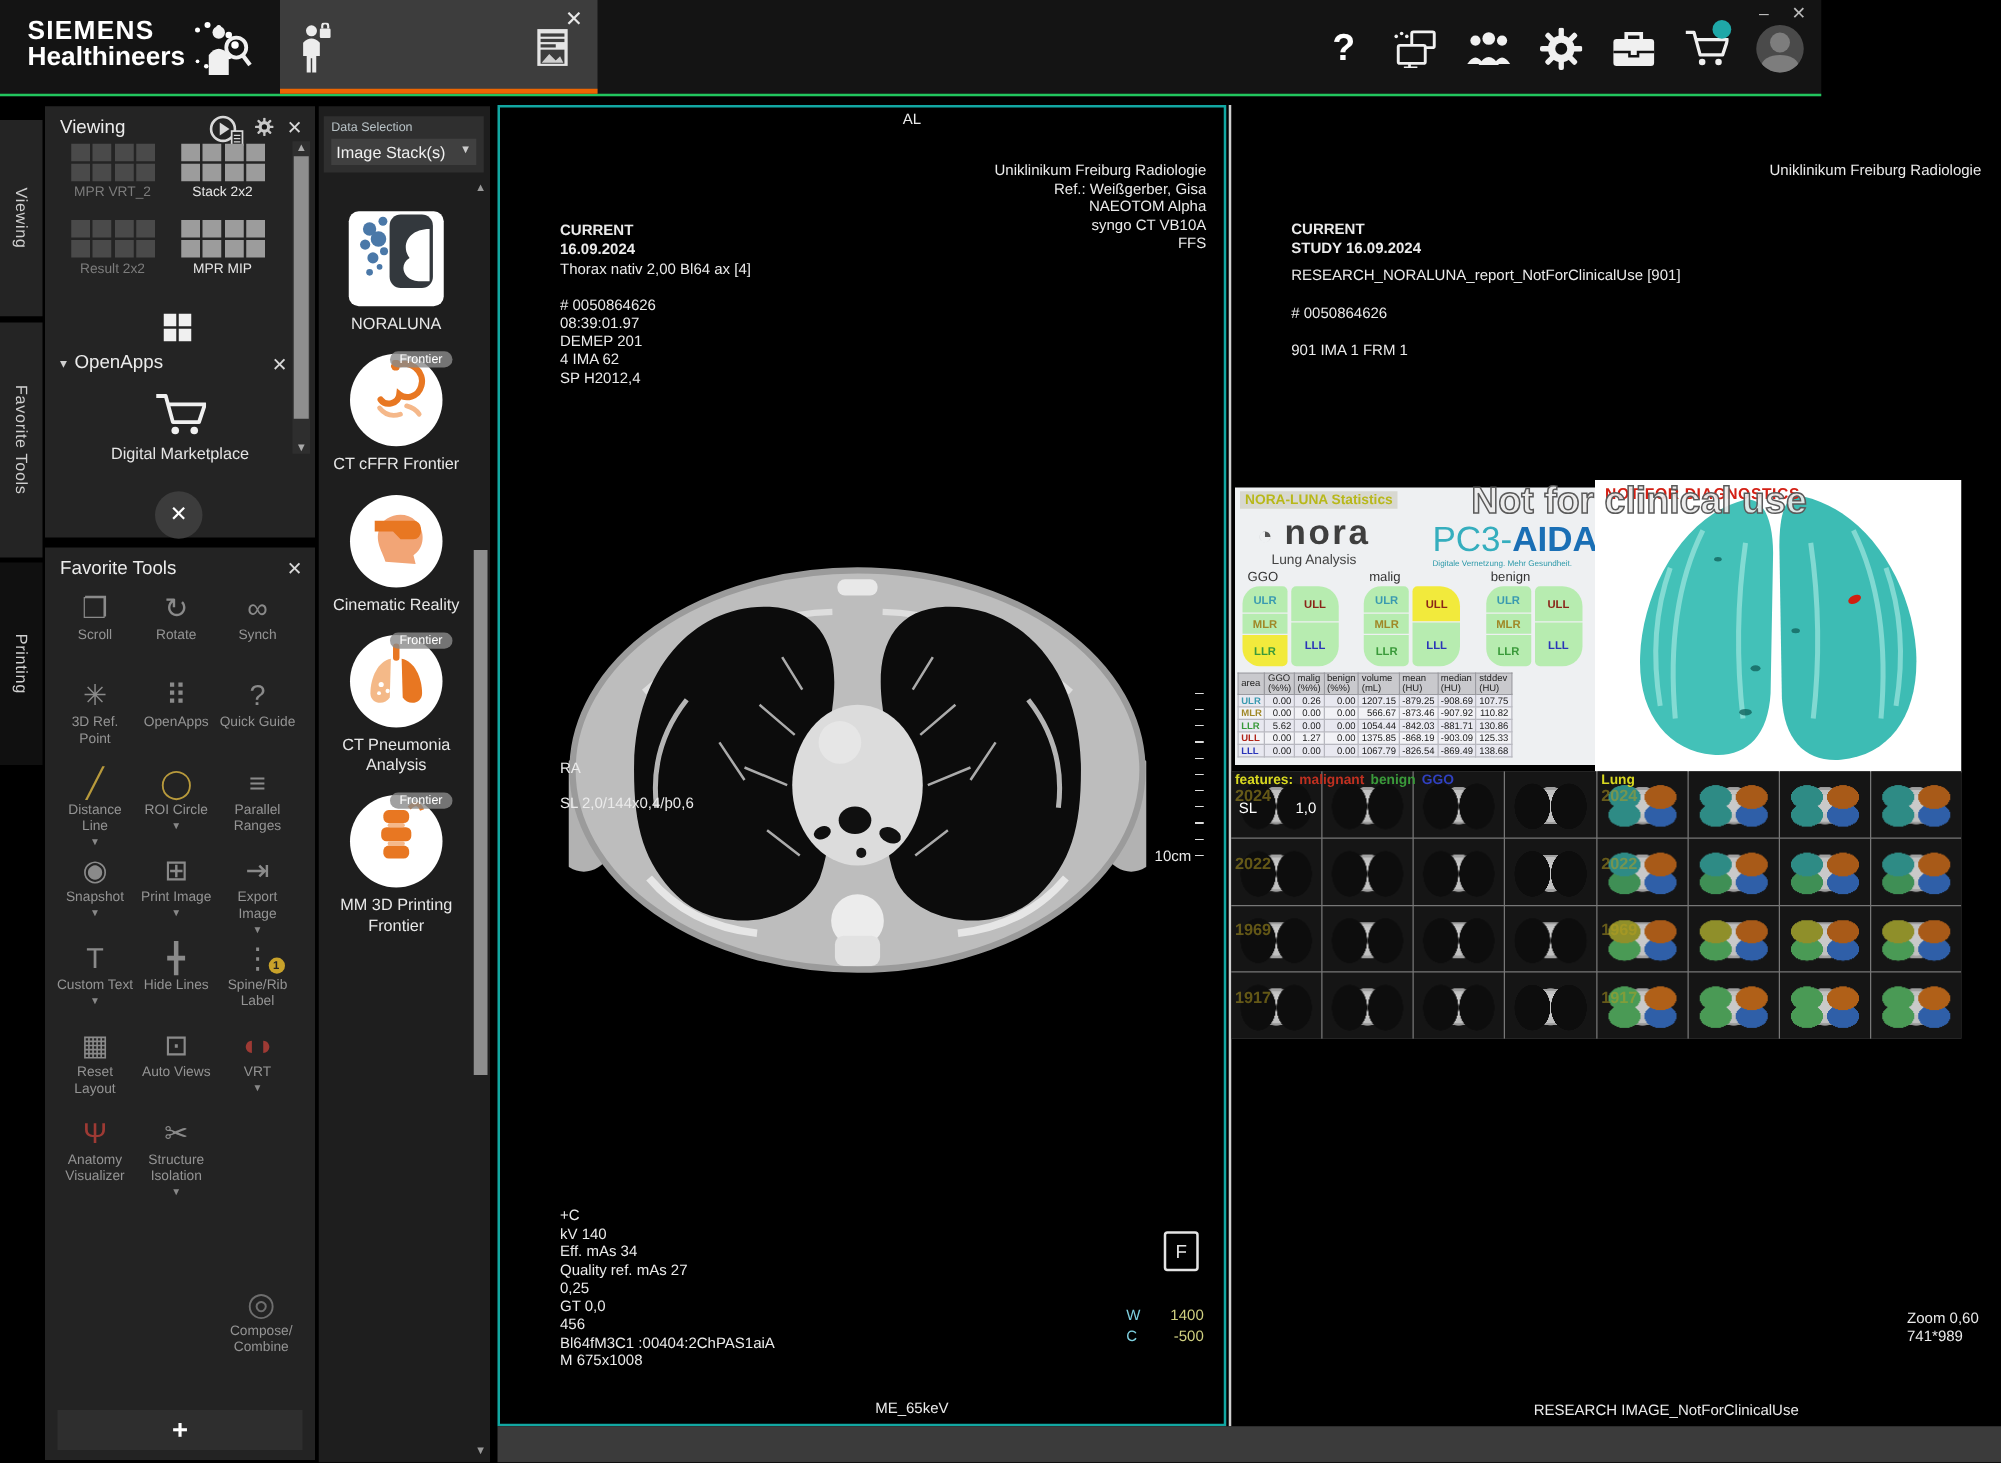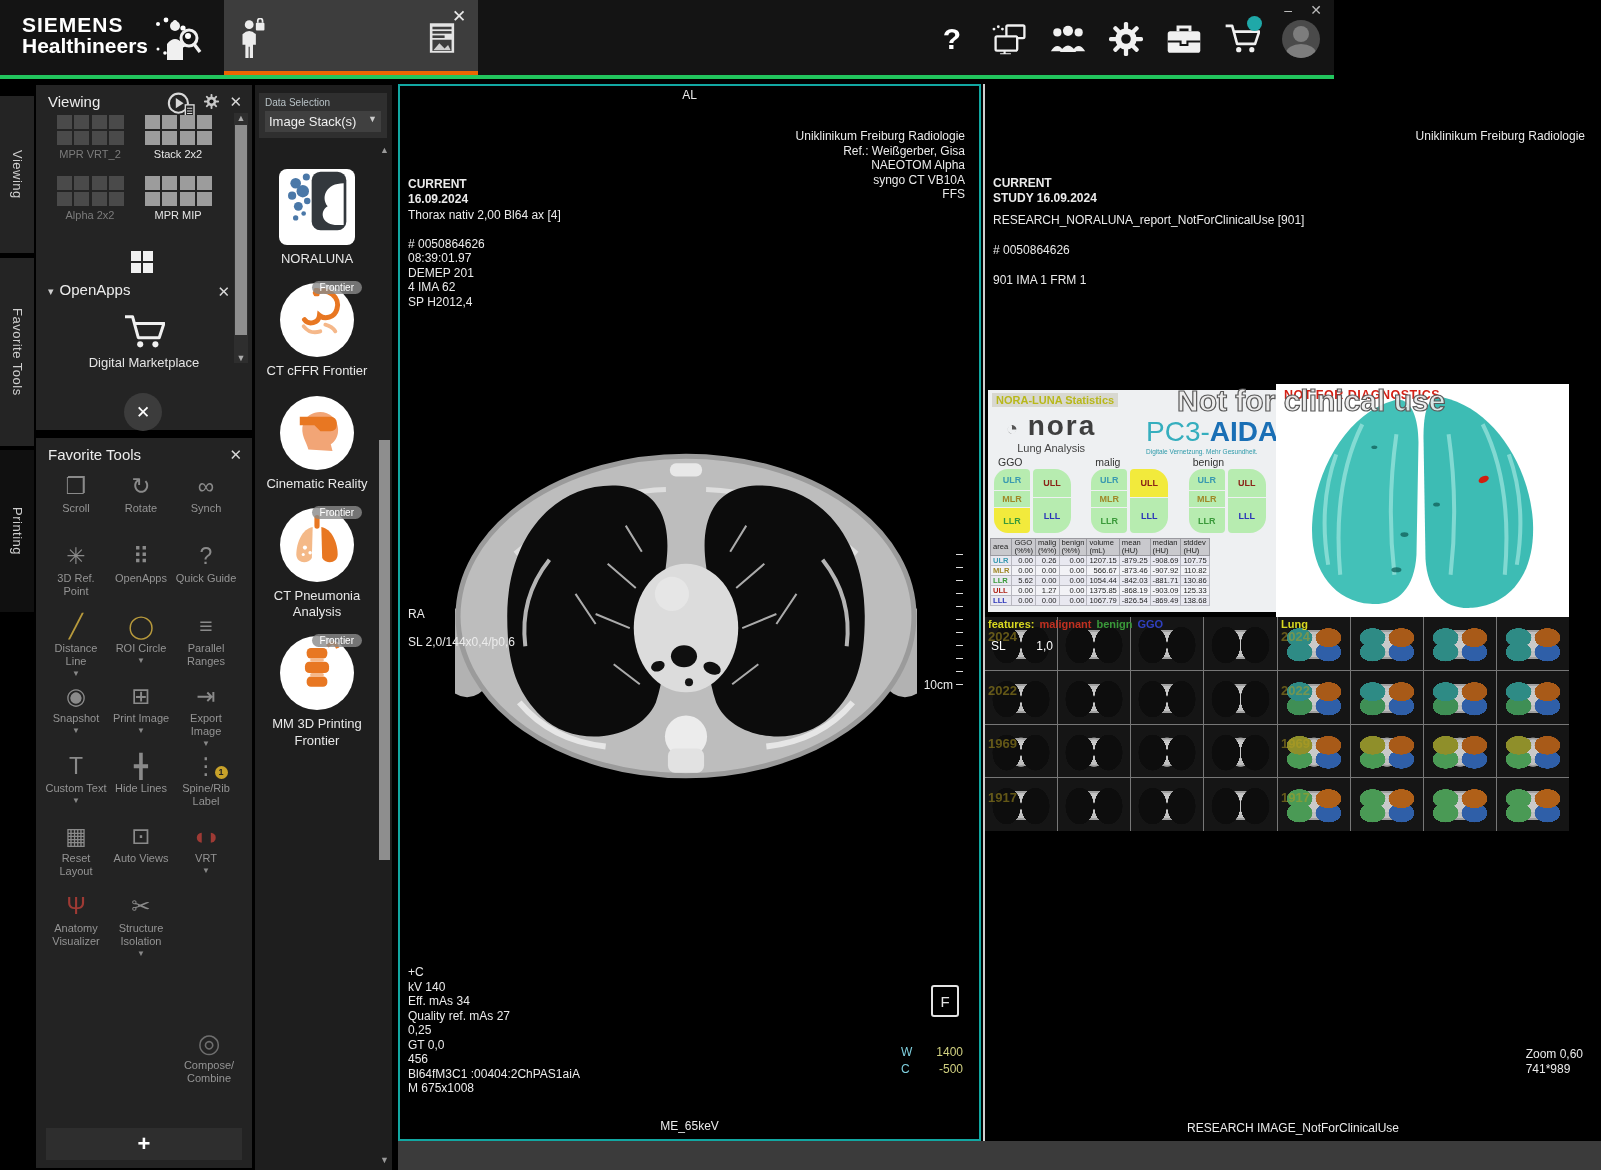--- a/index.html
+++ b/index.html
@@ -1,21 +1,21 @@
 <!DOCTYPE html>
 <html><head>
 <meta charset="utf-8">
 <style>
   html,body{margin:0;padding:0;background:#000;}
   body{width:1601px;height:1170px;position:relative;overflow:hidden;
        font-family:"Liberation Sans","DejaVu Sans",sans-serif;color:#e8e8e8;
        -webkit-font-smoothing:antialiased;}
   .abs{position:absolute;}
   
-  #topbar{left:0;top:0;width:1334px;height:75px;background:#141414;border-bottom:4px solid #22c55e;}
+  #topbar{left:0;top:0;width:1457px;height:75px;background:#141414;border-bottom:2px solid #22c55e;}
   #brand{left:22px;top:14px;line-height:1.0;color:#fff;}
   #brand .l1{font-size:21px;font-weight:bold;letter-spacing:1px;}
   #brand .l2{font-size:21px;font-weight:bold;}
   #brand-dots{left:150px;top:16px;}
   #patient-search{left:160px;top:18px;width:44px;height:44px;}
   #main-tab{left:224px;top:0;width:254px;height:75px;background:#3d3d3d;border-bottom:4px solid #ec6602;box-sizing:border-box;}
   #tab-patient-icon{left:14px;top:18px;}
   #tab-report-icon{left:205px;top:22px;}
   #tab-close{left:228px;top:6px;font-size:17px;color:#e8e8e8;cursor:default;}
   #top-right{right:14px;top:20px;display:flex;align-items:center;gap:22px;}
@@ -82,21 +82,21 @@
   .app .art.circle{border-radius:50%;width:74px;height:74px;}
   .app .art.square{border-radius:8px;}
   .app .aname{font-size:13px;color:#e8e8e8;margin-top:6px;line-height:1.25;}
   .app .fbadge{position:absolute;right:-8px;top:-2px;background:#8a8a8acc;color:#fff;font-size:10px;
                padding:1px 8px;border-radius:9px;}
   #apps-scroll{position:absolute;right:2px;top:60px;width:11px;height:1020px;}
   #apps-scroll .thumb{position:absolute;left:0;top:295px;width:11px;height:420px;background:#8e8e8e;}
   #apps-scroll .arr{position:absolute;left:0;width:11px;text-align:center;font-size:9px;color:#999;}
   
   #viewport{left:398px;top:84px;width:583px;height:1057px;background:#000;border:2px solid #12a7a2;box-sizing:border-box;}
-  .ovl{position:absolute;font-size:12px;line-height:14.5px;color:#ebebeb;}
+  .ovl{position:absolute;font-size:12px;line-height:14.5px;color:#ebebeb;padding-left:40px;}
   #vp-inst{right:14px;top:43px;text-align:right;}
   #vp-left-block{left:8px;top:91px;}
   #vp-left-block .b{font-weight:bold;}
   #vp-series{margin-top:2px;}
   #vp-meta{margin-top:14px;}
   #ct-image{position:absolute;left:55px;top:329px;width:462px;height:392px;}
   #vp-ruler{position:absolute;right:16px;top:468px;width:7px;height:140px;
             background:repeating-linear-gradient(to bottom,#dcdcdc 0 1px,transparent 1px 13px);}
   #vp-scale{position:absolute;right:26px;top:592px;font-size:12px;color:#ebebeb;}
   #vp-fbox{position:absolute;right:20px;top:899px;width:24px;height:28px;border:2px solid #e4e4e4;border-radius:3px;
@@ -366,21 +366,21 @@
             <div></div>
             <div></div>
           </div>
           <div class="layout-block">
             <div></div>
             <div></div>
             <div></div>
             <div></div>
           </div>
         </div>
-        <div class="layout-label">Alpha 2x2</div>
+        <div class="layout-label">Result 2x2</div>
       </div>
       <div class="layout-item on">
         <div class="layout-icon">
           <div class="layout-block">
             <div></div>
             <div></div>
             <div></div>
             <div></div>
           </div>
           <div class="layout-block">

